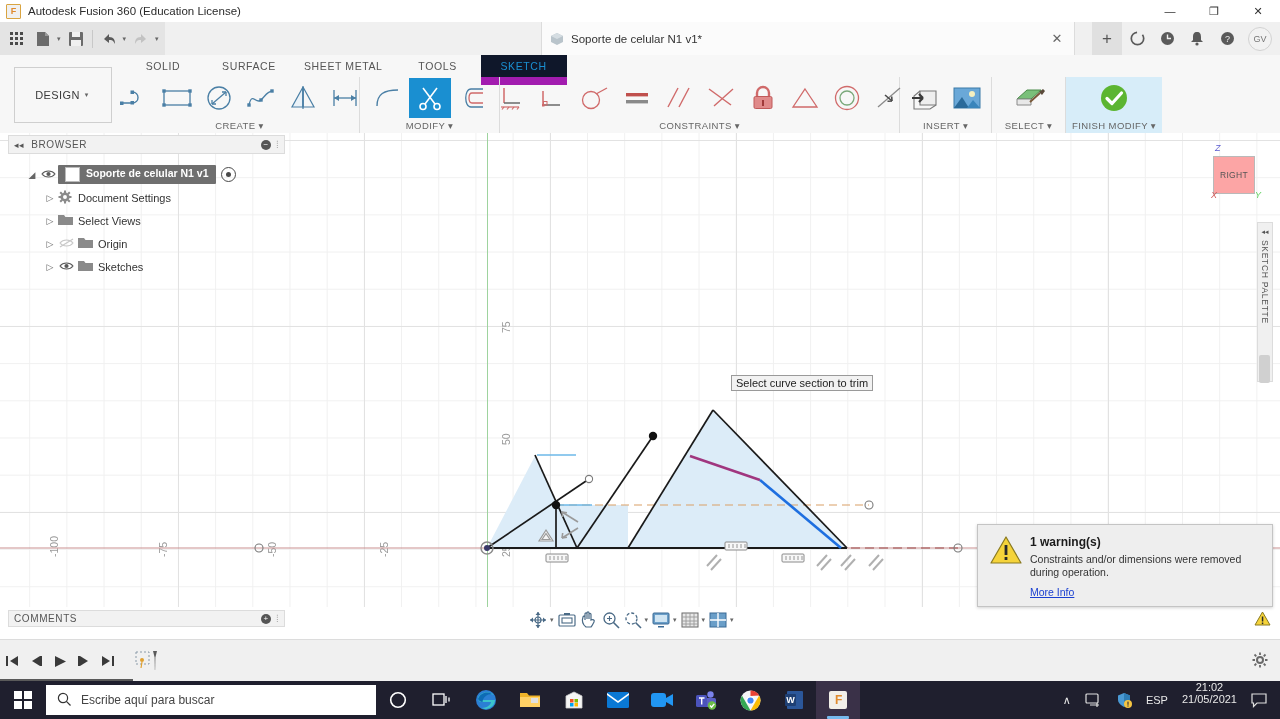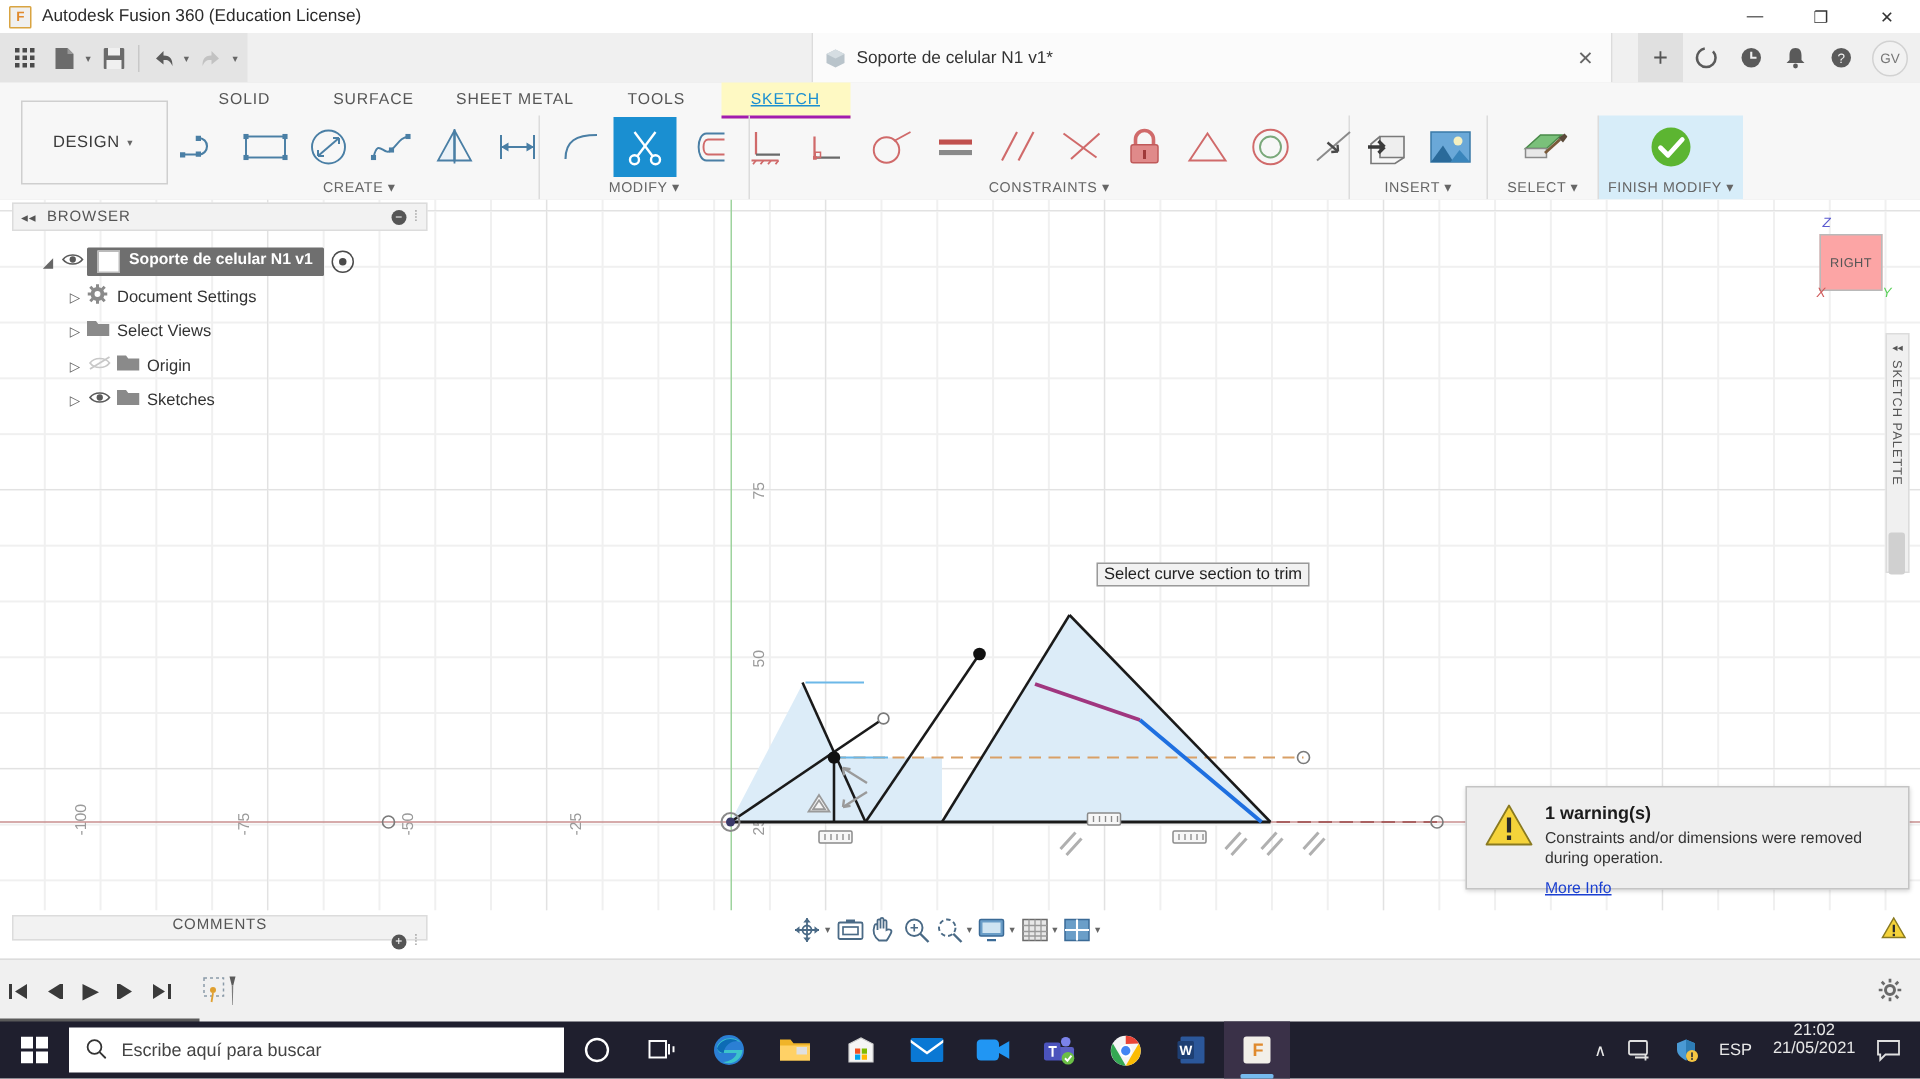--- a/index.html
+++ b/index.html
@@ -48,21 +48,21 @@
 
   
   .ribbon{position:absolute;top:55px;left:0;width:1280px;height:78px;background:#f7f7f7;
     border-bottom:1px solid #d5d5d5;}
   .design-btn{position:absolute;left:14px;top:12px;width:96px;height:54px;border:1px solid #cfcfcf;
     background:#f7f7f7;display:flex;align-items:center;justify-content:center;font-size:11px;
     letter-spacing:.4px;color:#3a3a3a;}
   .tabrow{position:absolute;top:0;left:120px;height:22px;display:flex;}
   .rtab{height:22px;padding:0 12px;display:flex;align-items:center;justify-content:center;
     font-size:10.5px;letter-spacing:.6px;color:#555;min-width:62px;}
-  .rtab.active{color:#1a8fd1;border-bottom:2px solid #a21caf;background:#fef9c3;text-decoration:underline;}
+  .rtab.active{color:#1a8fd1;border-bottom:8px solid #a21caf;background:#0f172a;}
   .panels{position:absolute;top:22px;left:120px;height:56px;display:flex;align-items:flex-start;}
   .panel{height:56px;display:flex;flex-direction:column;align-items:center;
     border-right:1px solid #dcdcdc;padding:0 5px;box-sizing:border-box;}
   .panel:last-child{border-right:none;}
   .panel .row{display:flex;align-items:center;height:42px;}
   .panel .lbl{font-size:9.5px;color:#666;letter-spacing:.4px;height:13px;line-height:13px;}
   .tool{width:42px;height:40px;display:flex;align-items:center;justify-content:center;}
   .tool.sel{background:#1a8fd1;}
   .panel.finish{background:#d7edf9;}
 
@@ -117,33 +117,33 @@
   .vc-y{position:absolute;left:1255px;top:190px;font-size:9px;color:#5ad05a;font-style:italic;}
 
   .palette-tab{position:absolute;left:1257px;top:222px;width:16px;height:160px;background:#f0f0f0;
     border:1px solid #dcdcdc;display:flex;flex-direction:column;align-items:center;
     padding-top:5px;box-sizing:border-box;}
   .palette-tab .txt{writing-mode:vertical-rl;font-size:8.5px;letter-spacing:.7px;color:#555;
     margin-top:4px;}
   .scroll-thumb{position:absolute;left:1259px;top:355px;width:11px;height:28px;background:#d0d0d0;border-radius:2px;}
 
   
-  .toast{position:absolute;left:977px;top:524px;width:296px;height:69px;background:#eeeeee;
+  .toast{position:absolute;left:977px;top:524px;width:296px;height:83px;background:#eeeeee;
     border:1px solid #c4c4c4;box-shadow:0 1px 3px rgba(0,0,0,.18);display:flex;padding:10px 10px 0 12px;
     box-sizing:border-box;}
   .toast .warn{width:34px;flex:0 0 34px;}
   .toast .body{padding-left:6px;}
   .toast .t1{font-size:12px;font-weight:bold;color:#1b1b1b;margin-bottom:4px;}
   .toast .t2{font-size:10.5px;color:#333;line-height:13px;}
   .toast .t3{font-size:10.5px;color:#1a3fd1;text-decoration:underline;margin-top:7px;display:inline-block;}
 
   
   .comments{position:absolute;left:8px;top:610px;width:277px;height:17px;background:#f2f2f2;
     border:1px solid #dcdcdc;display:flex;align-items:center;padding:0 5px;box-sizing:border-box;
-    font-size:10px;letter-spacing:.6px;color:#555;flex-direction:column;}
+    font-size:10px;letter-spacing:.6px;color:#555;}
   .navbar{position:absolute;left:527px;top:609px;height:21px;display:flex;align-items:center;}
   .navbtn{height:21px;display:flex;align-items:center;justify-content:center;padding:0 2px;color:#4a6a86;}
   .warnstatus{position:absolute;right:9px;top:611px;}
 
   .timeline{position:absolute;left:0;top:639px;width:1280px;height:42px;background:#f0f0f0;
     border-top:1px solid #dcdcdc;display:flex;align-items:center;}
   .tlbtn{width:24px;height:42px;display:flex;align-items:center;justify-content:center;color:#3a3a3a;}
   .tl-progress{position:absolute;left:0;bottom:0;height:3px;width:133px;background:#5a5a5a;}
   .gear-right{position:absolute;right:12px;top:652px;color:#555;}
 

